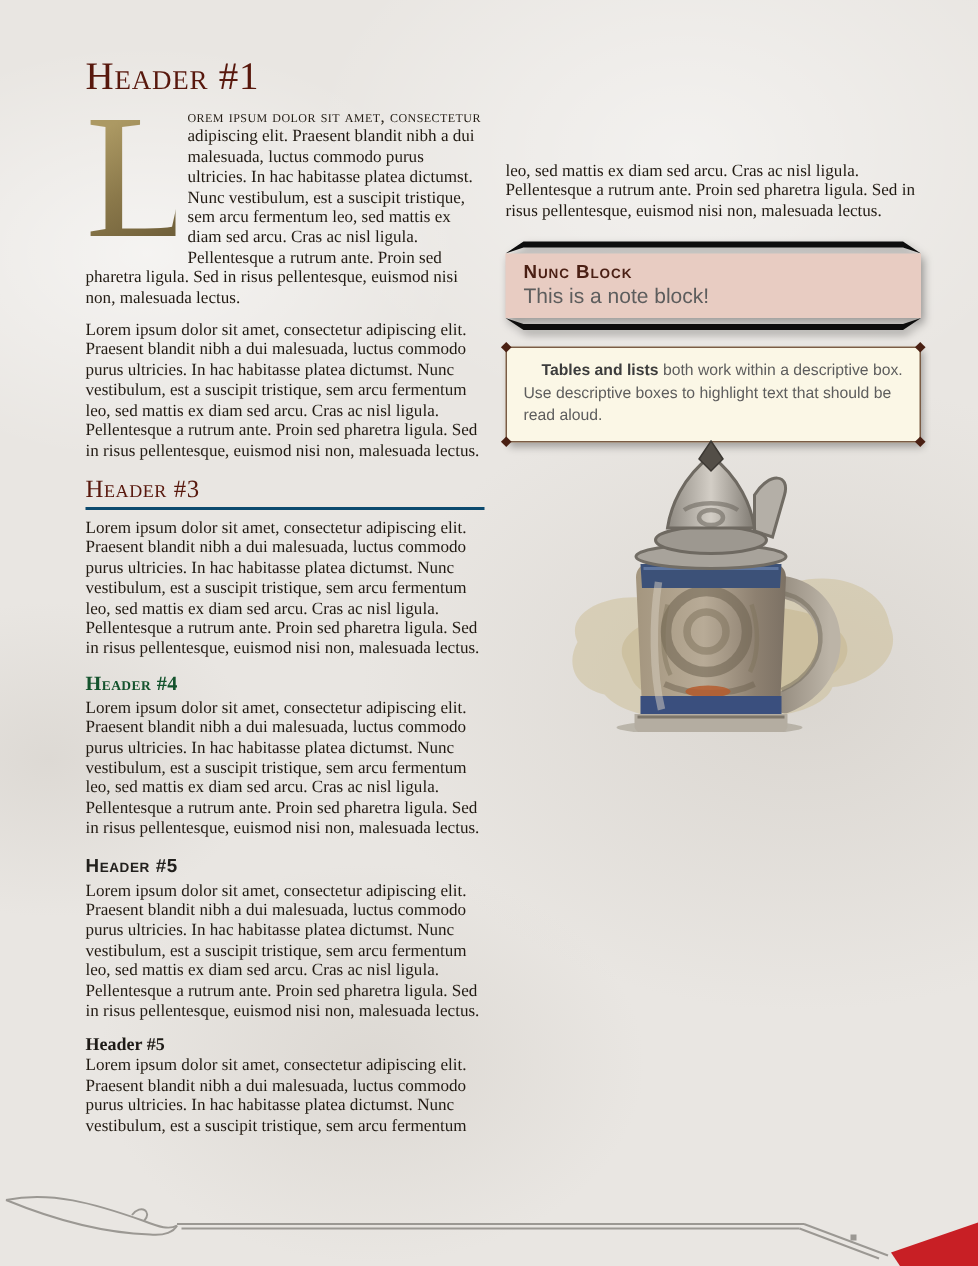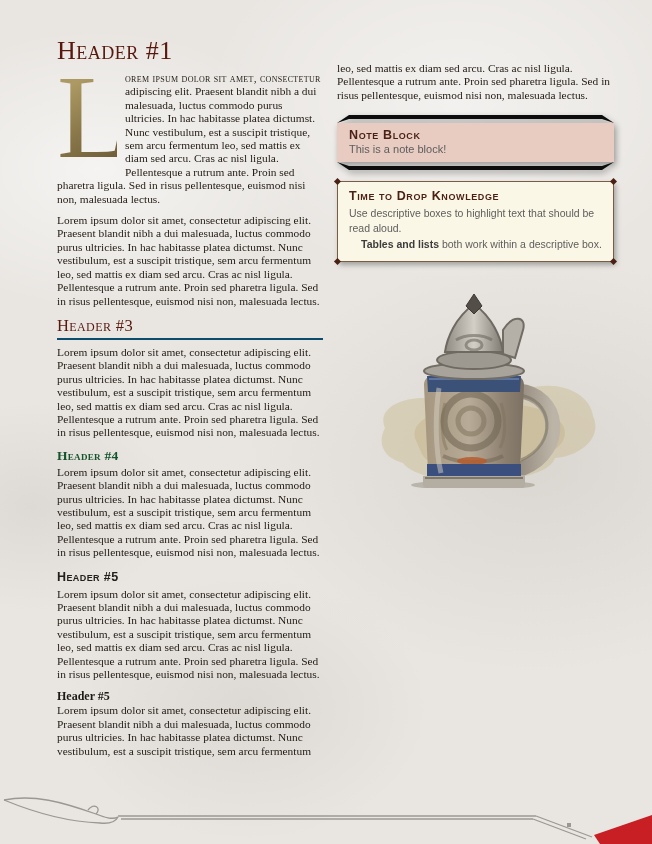--- a/index.html
+++ b/index.html
@@ -38,21 +38,21 @@
     -webkit-background-clip:text;background-clip:text;-webkit-text-fill-color:transparent;
     text-align:center;
   }
 
   
   .note{position:relative;margin:12px 0 10px;filter:drop-shadow(2px 3px 3px rgba(0,0,0,.35));}
   .note-border{display:block;width:277px;height:9px;}
   .note-body{background:#e8ccc2;padding:5px 12px 7px;}
   .note-title{font-family:"Liberation Sans",sans-serif;font-variant:small-caps;font-weight:bold;
     font-size:12.5px;color:#4a1f14;letter-spacing:.6px;margin:0 0 1px;}
-  .note-text{font-family:"Liberation Sans",sans-serif;font-size:11px;color:#5d5d5d;margin:0;}
+  .note-text{font-family:"Liberation Sans",sans-serif;font-size:14px;color:#5d5d5d;margin:0;}
 
   
   .descriptive{position:relative;background:#fbf7e6;border:1px solid #7a5c45;
     box-shadow:2px 3px 5px rgba(0,0,0,.3);padding:7px 11px 9px;margin:0 0 14px;}
   .corner-dot{position:absolute;width:5px;height:5px;background:#4a2013;transform:rotate(45deg);}
   .corner-dot.tl{left:-3px;top:-3px;} .corner-dot.tr{right:-3px;top:-3px;}
   .corner-dot.bl{left:-3px;bottom:-3px;} .corner-dot.br{right:-3px;bottom:-3px;}
   .desc-title{font-family:"Liberation Sans",sans-serif;font-variant:small-caps;font-weight:bold;
     font-size:12.5px;color:#4a1f14;letter-spacing:.6px;margin:0 0 3px;}
   .desc-text{font-family:"Liberation Sans",sans-serif;font-size:10.5px;line-height:15px;color:#5d5d5d;margin:0;}
@@ -80,43 +80,42 @@
   <p class="body">Lorem ipsum dolor sit amet, consectetur adipiscing elit. Praesent blandit nibh a dui malesuada, luctus commodo purus ultricies. In hac habitasse platea dictumst. Nunc vestibulum, est a suscipit tristique, sem arcu fermentum leo, sed mattis ex diam sed arcu. Cras ac nisl ligula. Pellentesque a rutrum ante. Proin sed pharetra ligula. Sed in risus pellentesque, euismod nisi non, malesuada lectus.</p>
 
   <h5 class="h5">Header #5</h5>
   <p class="body">Lorem ipsum dolor sit amet, consectetur adipiscing elit. Praesent blandit nibh a dui malesuada, luctus commodo purus ultricies. In hac habitasse platea dictumst. Nunc vestibulum, est a suscipit tristique, sem arcu fermentum leo, sed mattis ex diam sed arcu. Cras ac nisl ligula. Pellentesque a rutrum ante. Proin sed pharetra ligula. Sed in risus pellentesque, euismod nisi non, malesuada lectus.</p>
 
   <h6 class="h6">Header #5</h6>
   <p class="body">Lorem ipsum dolor sit amet, consectetur adipiscing elit. Praesent blandit nibh a dui malesuada, luctus commodo purus ultricies. In hac habitasse platea dictumst. Nunc vestibulum, est a suscipit tristique, sem arcu fermentum</p>
 </div>
 
 <div class="col-right">
-  <p class="body" style="margin-bottom:12px;">leo, sed mattis ex diam sed arcu. Cras ac nisl ligula. Pellentesque a rutrum ante. Proin sed pharetra ligula. Sed in risus pellentesque, euismod nisi non, malesuada lectus.</p>
+  <p class="body" style="margin-bottom:12px;margin-top:46px;">leo, sed mattis ex diam sed arcu. Cras ac nisl ligula. Pellentesque a rutrum ante. Proin sed pharetra ligula. Sed in risus pellentesque, euismod nisi non, malesuada lectus.</p>
 
   <div class="note">
     <svg class="note-border" viewBox="0 0 277 9" preserveAspectRatio="none">
       <polygon points="0,9 12,1 265,1 277,9 265,5 12,5" fill="#0d0d0d"></polygon>
     </svg>
     <div class="note-body">
-      <p class="note-title">Note Block</p>
+      <p class="note-title">Nunc Block</p>
       <p class="note-text">This is a note block!</p>
     </div>
     <svg class="note-border" viewBox="0 0 277 9" preserveAspectRatio="none">
       <polygon points="0,0 12,8 265,8 277,0 265,4 12,4" fill="#0d0d0d"></polygon>
     </svg>
   </div>
 
   <div class="descriptive">
     <span class="corner-dot tl"></span>
     <span class="corner-dot tr"></span>
     <span class="corner-dot bl"></span>
     <span class="corner-dot br"></span>
-    <p class="desc-title">Time to Drop Knowledge</p>
+    <p class="desc-text indent"><span class="desc-bold">Tables and lists</span><span> both work within a descriptive box.</span></p>
     <p class="desc-text">Use descriptive boxes to highlight text that should be read aloud.</p>
-    <p class="desc-text indent"><span class="desc-bold">Tables and lists</span><span> both work within a descriptive box.</span></p>
   </div>
 </div>
 
 <div class="stein-wrap">
   <svg width="245" height="200" viewBox="0 0 245 200">
     <defs>
       <linearGradient id="bodyGrad" x1="0" y1="0" x2="1" y2="0">
         <stop offset="0" stop-color="#a4967f"></stop>
           <stop offset=".45" stop-color="#b8ab97"></stop>
         <stop offset=".8" stop-color="#8d8070"></stop>

